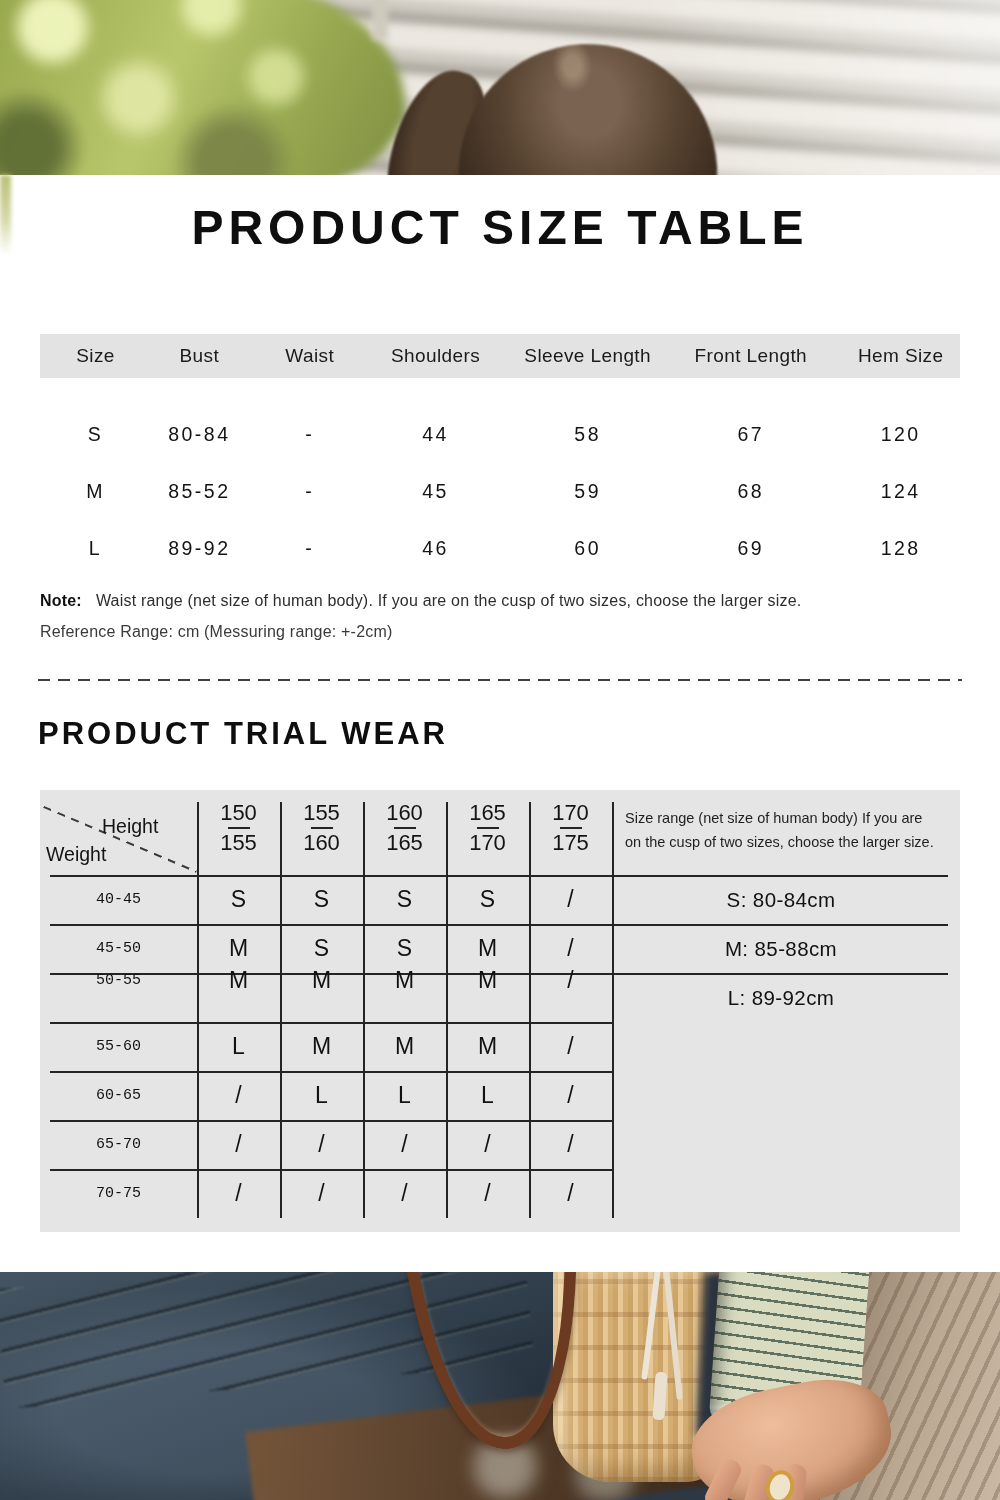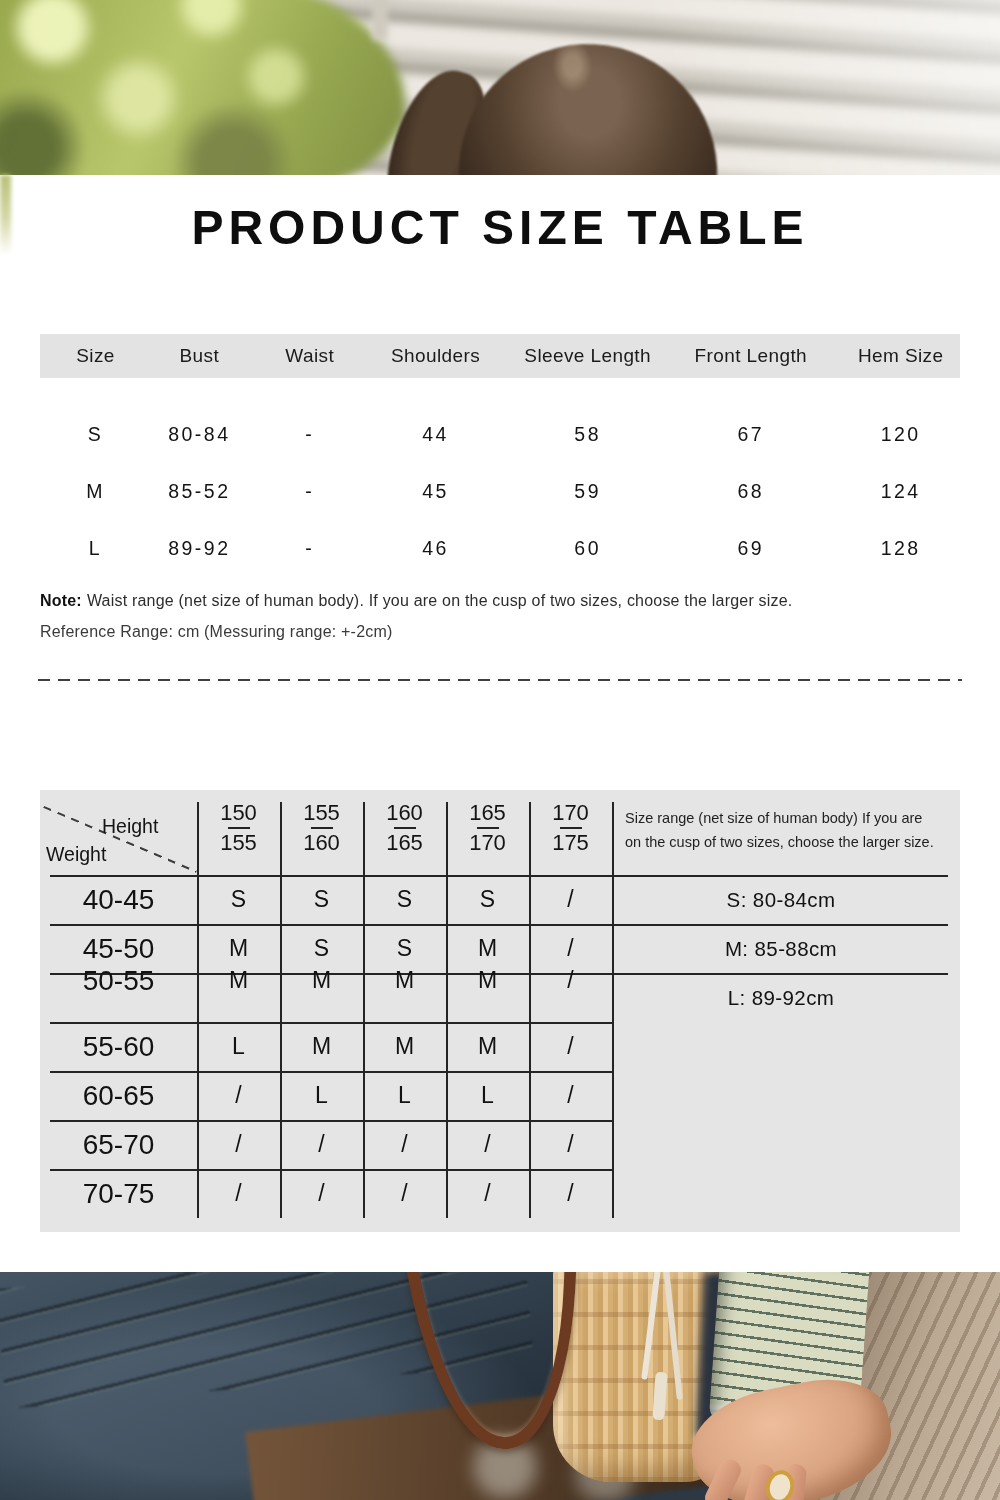--- a/index.html
+++ b/index.html
@@ -42,21 +42,21 @@
     font-size:48px;font-weight:700;letter-spacing:5px;color:#0e0e0e;}
   .st-header{position:absolute;left:40px;top:334px;width:920px;height:44px;background:#e3e3e3;
     display:flex;align-items:center;font-size:19px;color:#1b1b1b;letter-spacing:.4px;}
   .st-row{position:absolute;left:40px;width:920px;height:44px;display:flex;align-items:center;
     font-size:19.5px;letter-spacing:2.5px;color:#141414;}
   .st-row0{top:412px;} .st-row1{top:469px;} .st-row2{top:526px;}
   .c0{width:90px;} .c1{width:110px;} .c2{width:105px;} .c3{width:145px;}
   .c4{width:165px;} .c5{width:170px;} .c6{width:135px;}
   .st-header span,.st-row span{display:inline-block;text-align:center;margin-left:16px;}
   .note{position:absolute;left:40px;top:592px;margin:0;font-size:16px;color:#2d2d2d;letter-spacing:.2px;}
-  .note .note-label{font-weight:700;color:#111;margin-right:5px;}
+  .note .note-label{font-weight:700;color:#111;margin-right:14px;}
   .ref{position:absolute;left:40px;top:623px;margin:0;font-size:16px;color:#3a3a3a;letter-spacing:.2px;}
   .dashed-divider{position:absolute;left:38px;top:679px;width:924px;height:2px;
     background:repeating-linear-gradient(90deg,#3f3f3f 0 12px,transparent 12px 20px);}
   .title-trial{position:absolute;left:38px;top:716px;margin:0;font-size:31px;font-weight:700;
     letter-spacing:3px;color:#0e0e0e;}
 
   
   .trial-panel{position:absolute;left:40px;top:790px;width:920px;height:442px;background:#e5e5e5;}
   .vl{position:absolute;top:12px;width:2px;height:416px;background:#242424;}
   .vl0{left:157px;} .vl1{left:240px;} .vl2{left:323px;} .vl3{left:406px;} .vl4{left:489px;} .vl5{left:572px;}
@@ -69,21 +69,21 @@
     transform-origin:0 0;transform:rotate(23deg);}
   .corner-height{position:absolute;left:62px;top:25px;font-size:19.5px;color:#141414;}
   .corner-weight{position:absolute;left:6px;top:53px;font-size:19.5px;color:#141414;}
   .frac{position:absolute;top:11px;width:83px;text-align:center;font-size:22px;line-height:1.1;color:#141414;}
   .fx0{left:157px;} .fx1{left:240px;} .fx2{left:323px;} .fx3{left:406px;} .fx4{left:489px;}
   .frac span{display:block;}
   .frac .bar{width:22px;height:2px;background:#242424;margin:2px auto;}
   .trow{position:absolute;left:0;width:572px;height:49px;display:flex;}
   .trow0{top:85px;} .trow1{top:134px;} .trow2{top:166px;} .trow3{top:232px;}
   .trow4{top:281px;} .trow5{top:330px;} .trow6{top:379px;}
-  .wcell{width:157px;text-align:center;line-height:49px;font-size:28px;color:#121212;}
+  .wcell{width:157px;text-align:center;line-height:49px;font-size:15px;color:#121212;font-family:Liberation Mono, monospace;}
   .mcell{width:83px;text-align:center;line-height:49px;font-size:23px;color:#121212;}
   .side-note{position:absolute;left:585px;top:17px;width:326px;font-size:14.5px;line-height:1.65;color:#1f1f1f;}
   .srange{position:absolute;left:574px;width:334px;height:49px;line-height:49px;text-align:center;
     font-size:20.5px;color:#121212;letter-spacing:.4px;}
   .sr0{top:85px;} .sr1{top:134px;} .sr2{top:183px;}
 
   
   .photo-bottom{position:absolute;left:0;top:1272px;width:1000px;height:228px;overflow:hidden;background:#2c3844;}
   .denim{position:absolute;left:-15px;top:-8px;width:610px;height:245px;
     background:
@@ -195,20 +195,21 @@
     <span class="c4">60</span>
     <span class="c5">69</span>
     <span class="c6">128</span>
   </div>
 
   <p class="note"><span class="note-label">Note:</span><span>Waist range (net size of human body). If you are on the cusp of two sizes, choose the larger size.</span></p>
   <p class="ref">Reference Range: cm (Messuring range: +-2cm)</p>
 
   <div class="dashed-divider"></div>
 
+  <h2 class="title-trial">PRODUCT TRIAL WEAR</h2>
 
   <div class="trial-panel">
     <div class="vl vl0"></div>
     <div class="vl vl1"></div>
     <div class="vl vl2"></div>
     <div class="vl vl3"></div>
     <div class="vl vl4"></div>
     <div class="vl vl5"></div>
     <div class="hl hl-full hlA"></div>
     <div class="hl hl-full hlB"></div>

